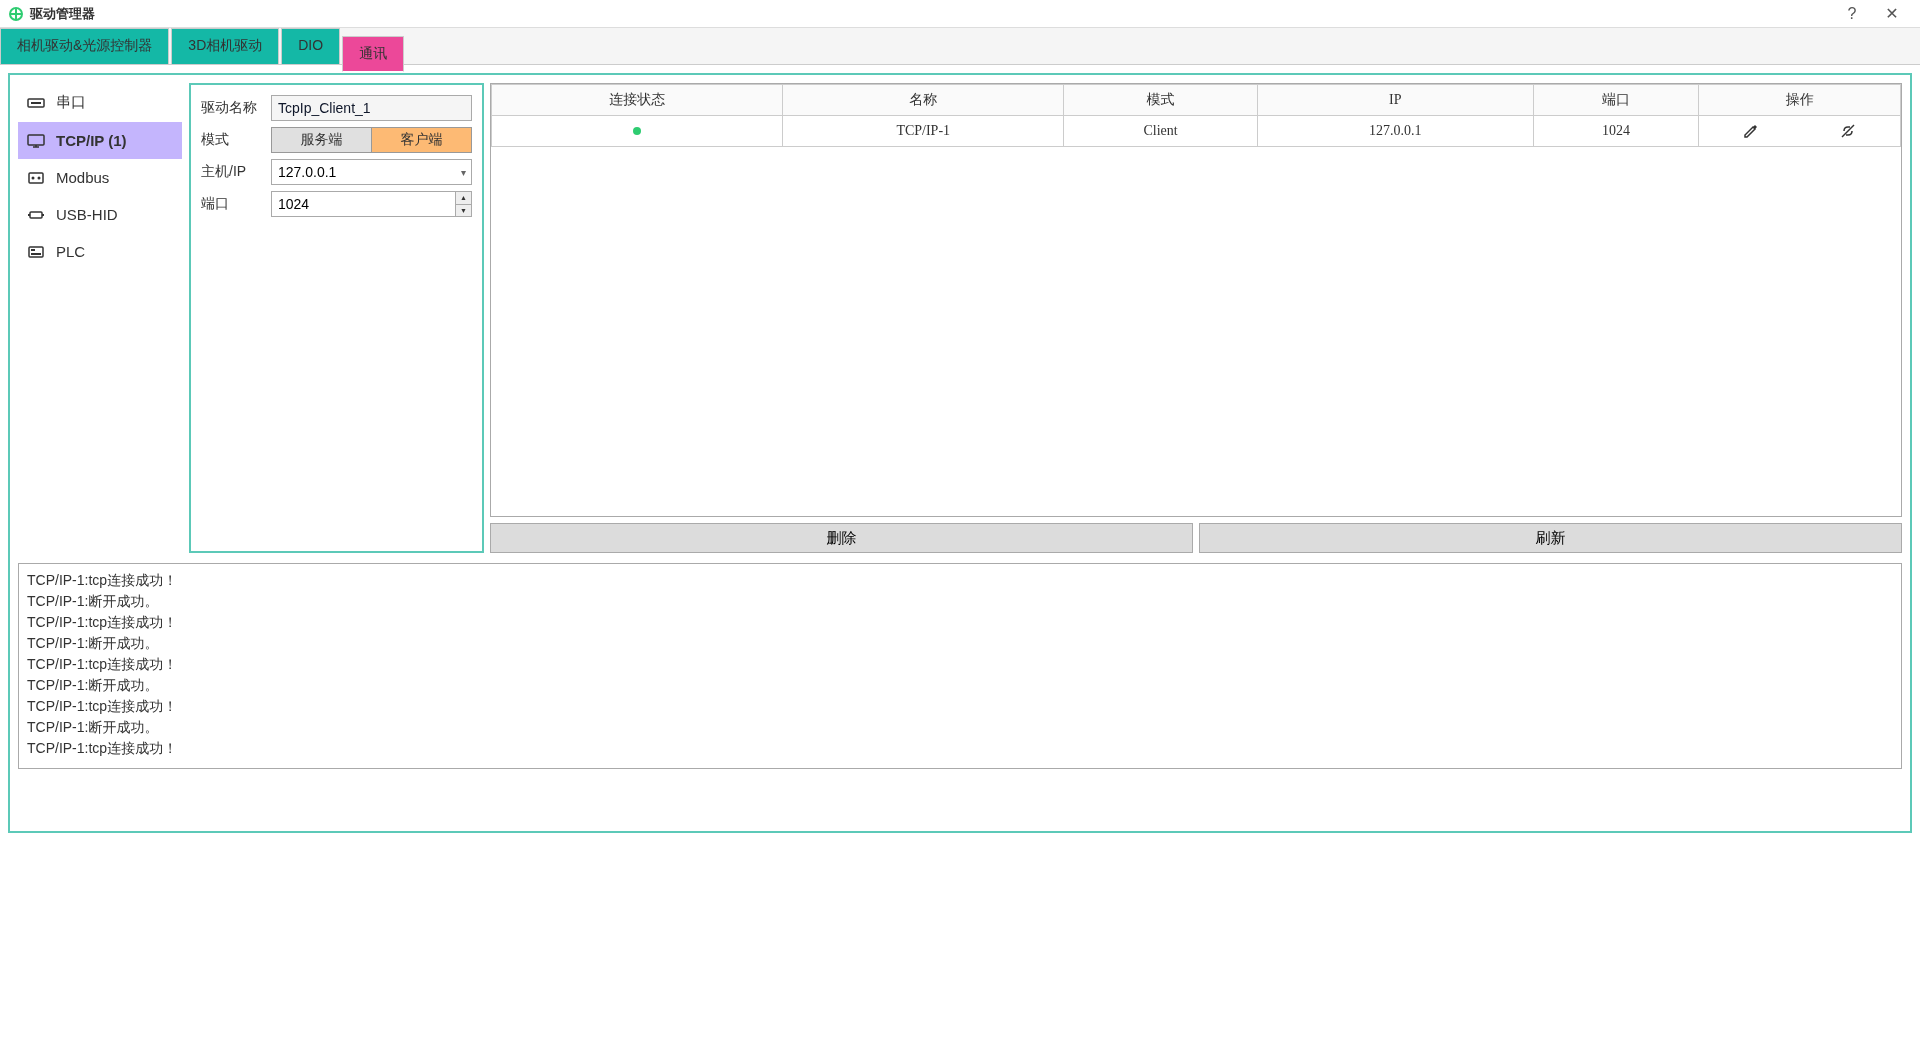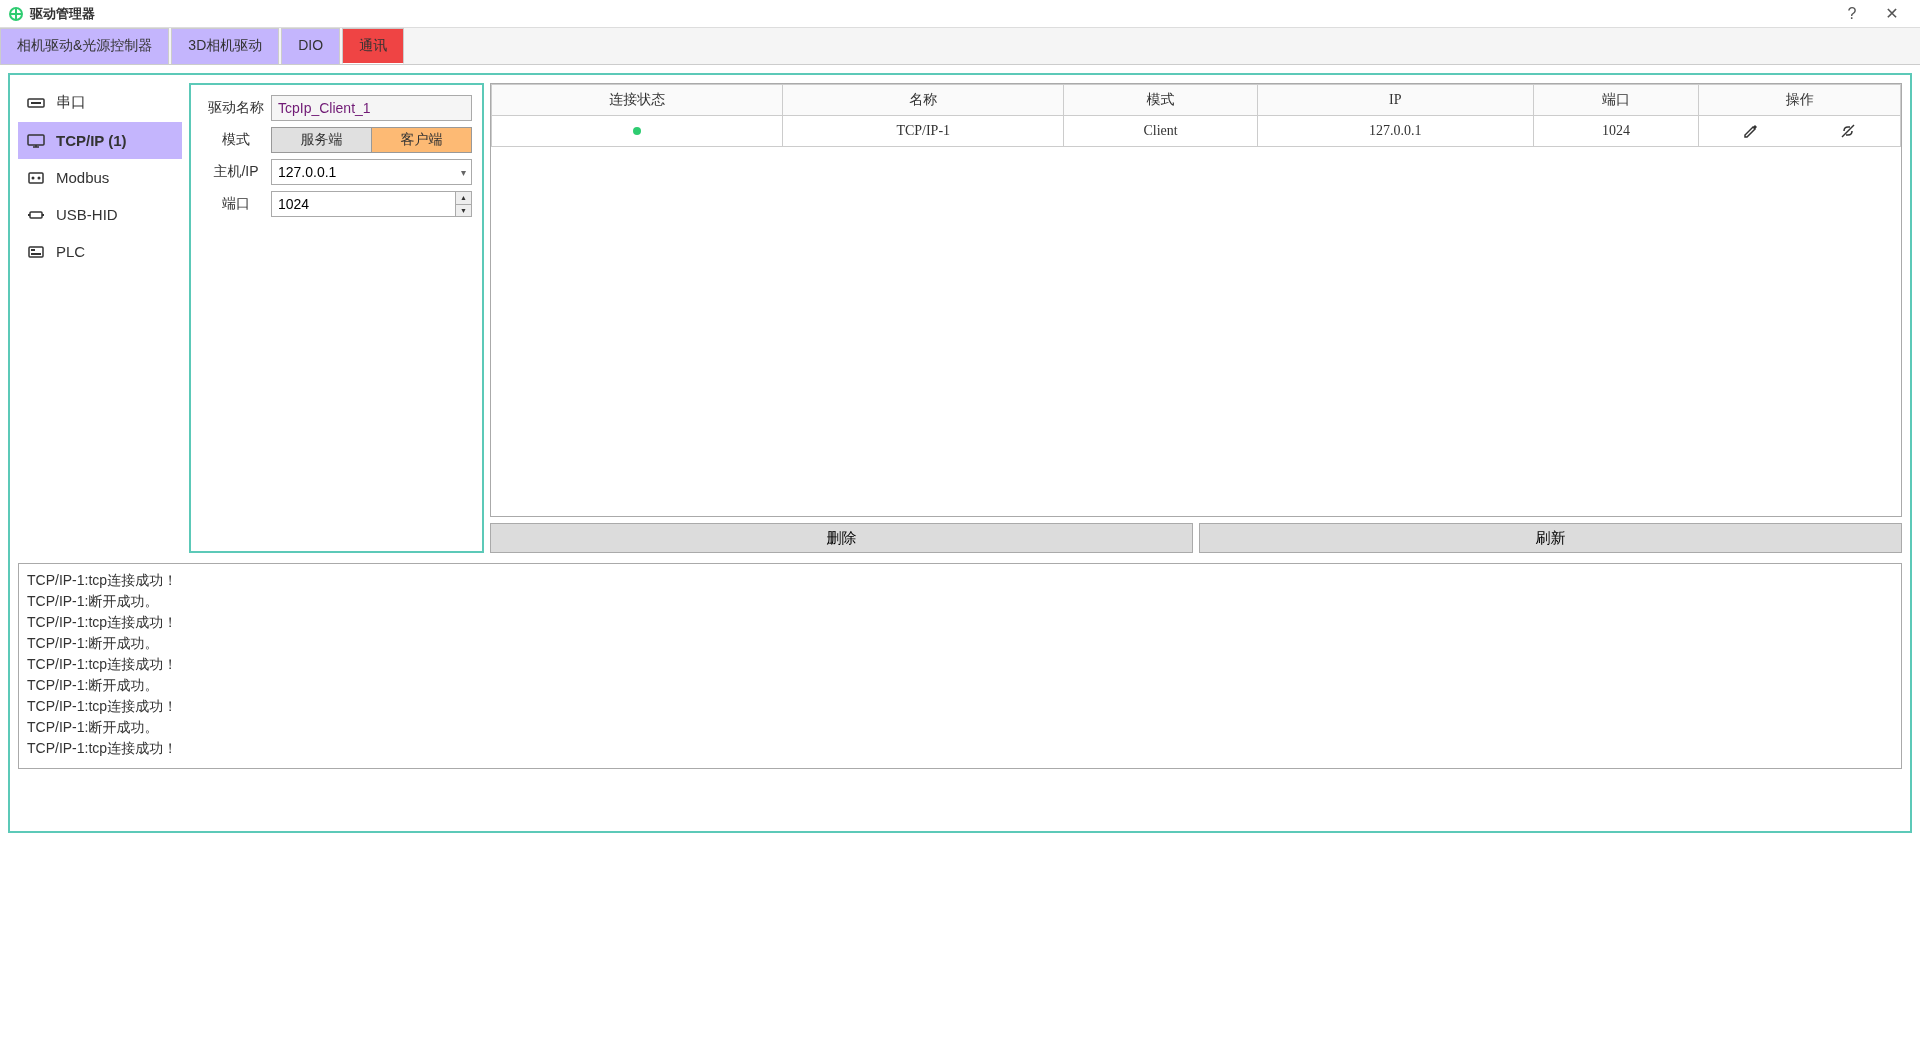--- a/index.html
+++ b/index.html
@@ -4,37 +4,37 @@
   <style>
     * { box-sizing: border-box; margin: 0; padding: 0; }
     body { font-family: "Microsoft YaHei", Arial, sans-serif; font-size: 14px; color: #333; background: #fff; }
     
     .titlebar { display: flex; align-items: center; padding: 4px 8px; border-bottom: 1px solid #ddd; }
     .titlebar .app-icon { width: 16px; height: 16px; margin-right: 6px; display: inline-flex; align-items: center; justify-content: center; }
     .titlebar .title { font-size: 13px; font-weight: bold; flex: 1; }
     .titlebar .ctrl { width: 40px; text-align: center; font-size: 16px; cursor: pointer; color: #555; }
     
     .tabs { display: flex; border-bottom: 1px solid #ccc; background: #f5f5f5; }
-    .tab { padding: 8px 16px; background: #c4b5fd; border: 1px solid #ccc; border-bottom: none; margin-right: 2px; cursor: pointer; font-size: 14px; }
-    .tab.active { background: #ef4444; border-bottom: 1px solid #fff; position: relative; top: 0; }
+    .tab { padding: 8px 16px; background: #14b8a6; border: 1px solid #ccc; border-bottom: none; margin-right: 2px; cursor: pointer; font-size: 14px; }
+    .tab.active { background: #ec4899; border-bottom: 1px solid #fff; position: relative; top: 8px; }
     
     .outer-panel { margin: 8px; border: 2px solid #5cc9b8; padding: 8px; height: 760px; }
     
     .main-grid { display: flex; gap: 6px; height: 470px; }
     
     .sidebar { width: 165px; border-right: 1px solid transparent; }
     .side-item { display: flex; align-items: center; padding: 10px 8px; cursor: pointer; font-size: 15px; }
     .side-item.active { background: #c4b5fd; font-weight: bold; }
     .side-item .si-icon { width: 20px; height: 16px; margin-right: 10px; display: inline-flex; align-items: center; justify-content: center; }
     
     .form-panel { width: 295px; border: 2px solid #5cc9b8; padding: 10px; }
     .form-row { display: flex; align-items: center; margin-bottom: 6px; }
-    .form-label { width: 70px; font-size: 14px; text-align: center; }
+    .form-label { width: 70px; font-size: 14px; }
     .form-input { flex: 1; height: 26px; border: 1px solid #aaa; padding: 0 6px; font-size: 14px; background: #fff; }
-    .form-input[readonly] { background: #f5f5f5; color: #701a75; }
+    .form-input[readonly] { background: #f5f5f5; color: #0f172a; }
     .seg-group { flex: 1; display: flex; }
     .seg { flex: 1; height: 26px; border: 1px solid #999; background: #e0e0e0; display: flex; align-items: center; justify-content: center; cursor: pointer; font-size: 14px; }
     .seg.active { background: #fdba74; }
     .seg:first-child { border-right: none; }
     .combo-wrap { flex: 1; position: relative; }
     .combo-wrap input { width: 100%; height: 26px; border: 1px solid #aaa; padding: 0 20px 0 6px; font-size: 14px; }
     .combo-wrap .caret { position: absolute; right: 6px; top: 50%; transform: translateY(-50%); pointer-events: none; font-size: 10px; color: #666; }
     .spinner-wrap { flex: 1; position: relative; }
     .spinner-wrap input { width: 100%; height: 26px; border: 1px solid #aaa; padding: 0 20px 0 6px; font-size: 14px; }
     .spinner-btns { position: absolute; right: 1px; top: 1px; bottom: 1px; width: 16px; display: flex; flex-direction: column; }

